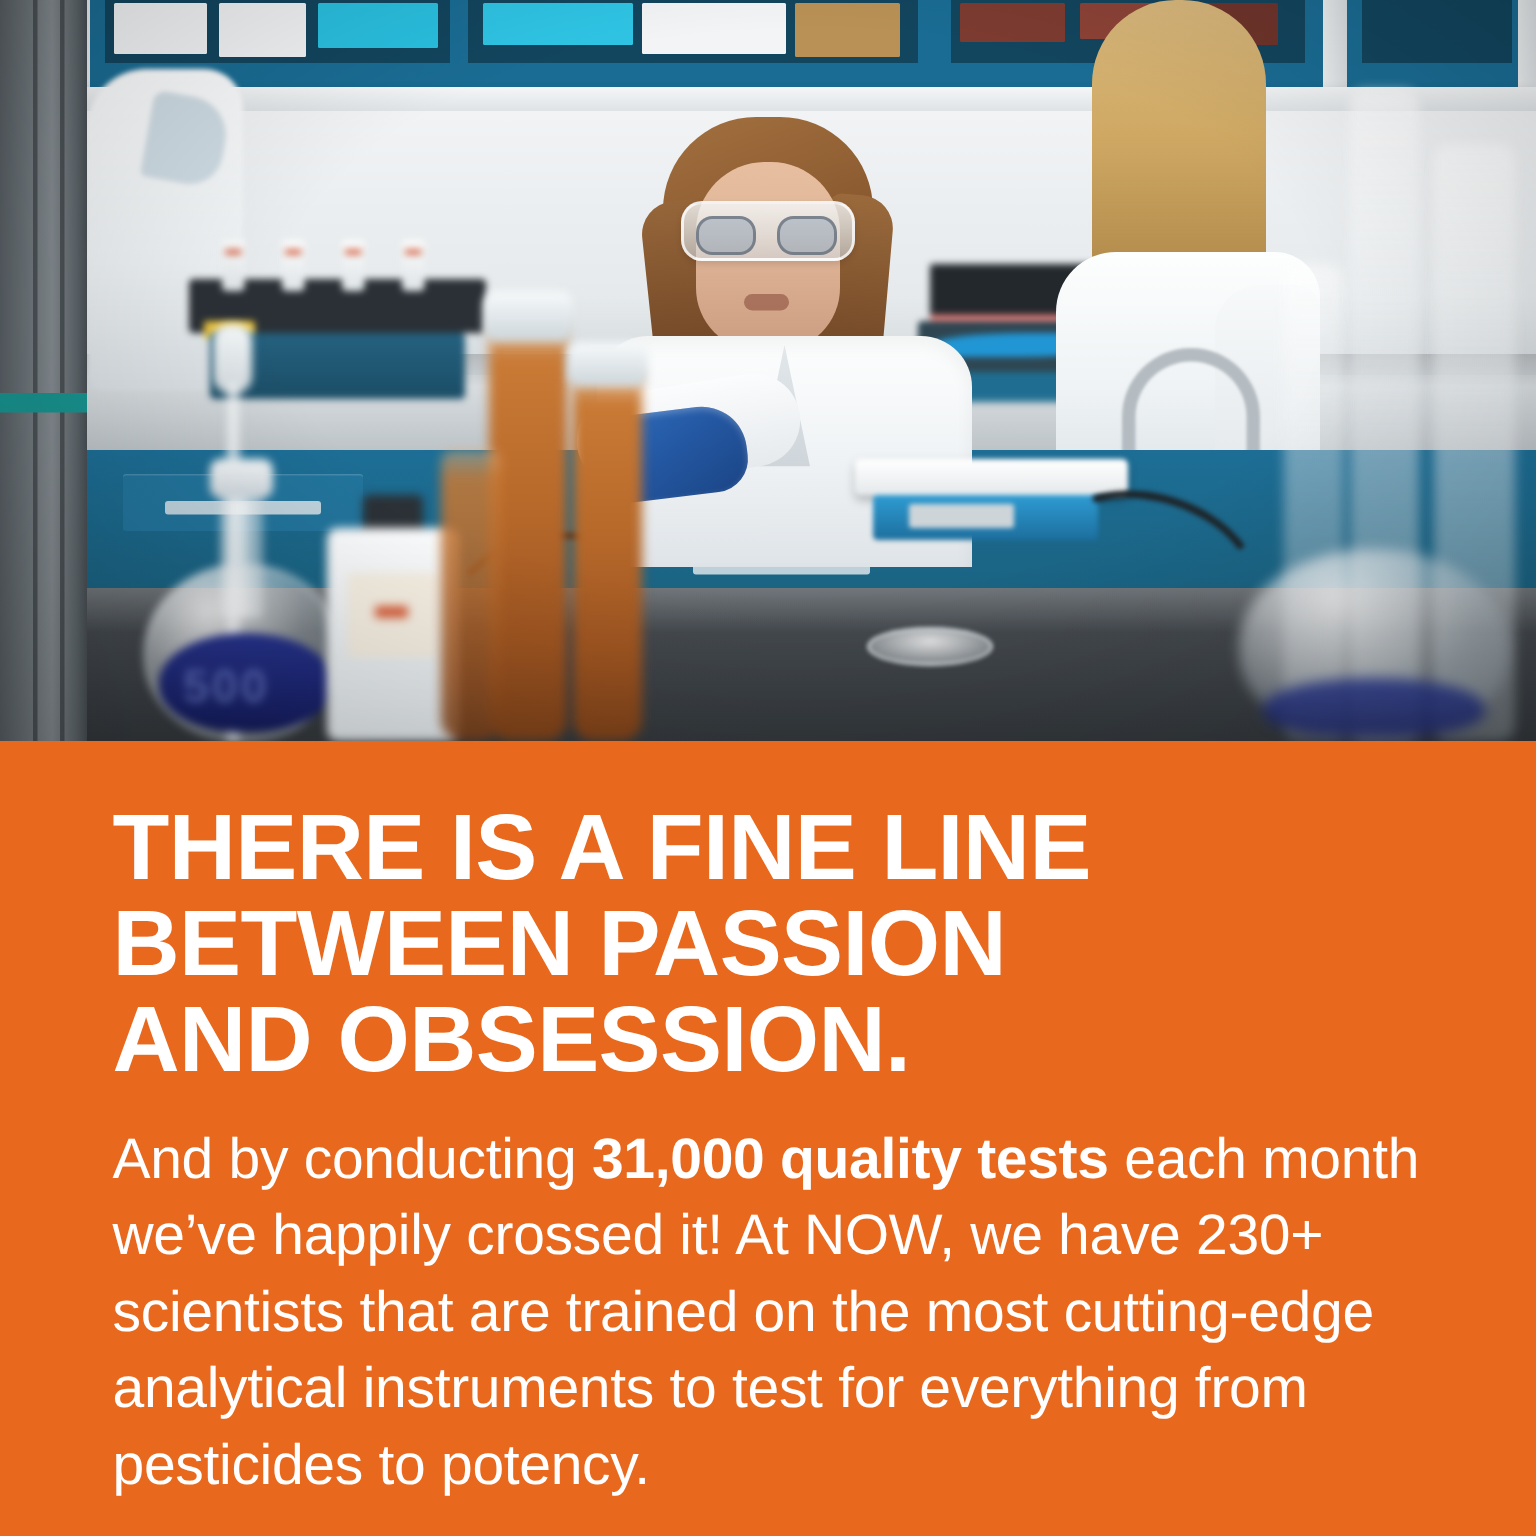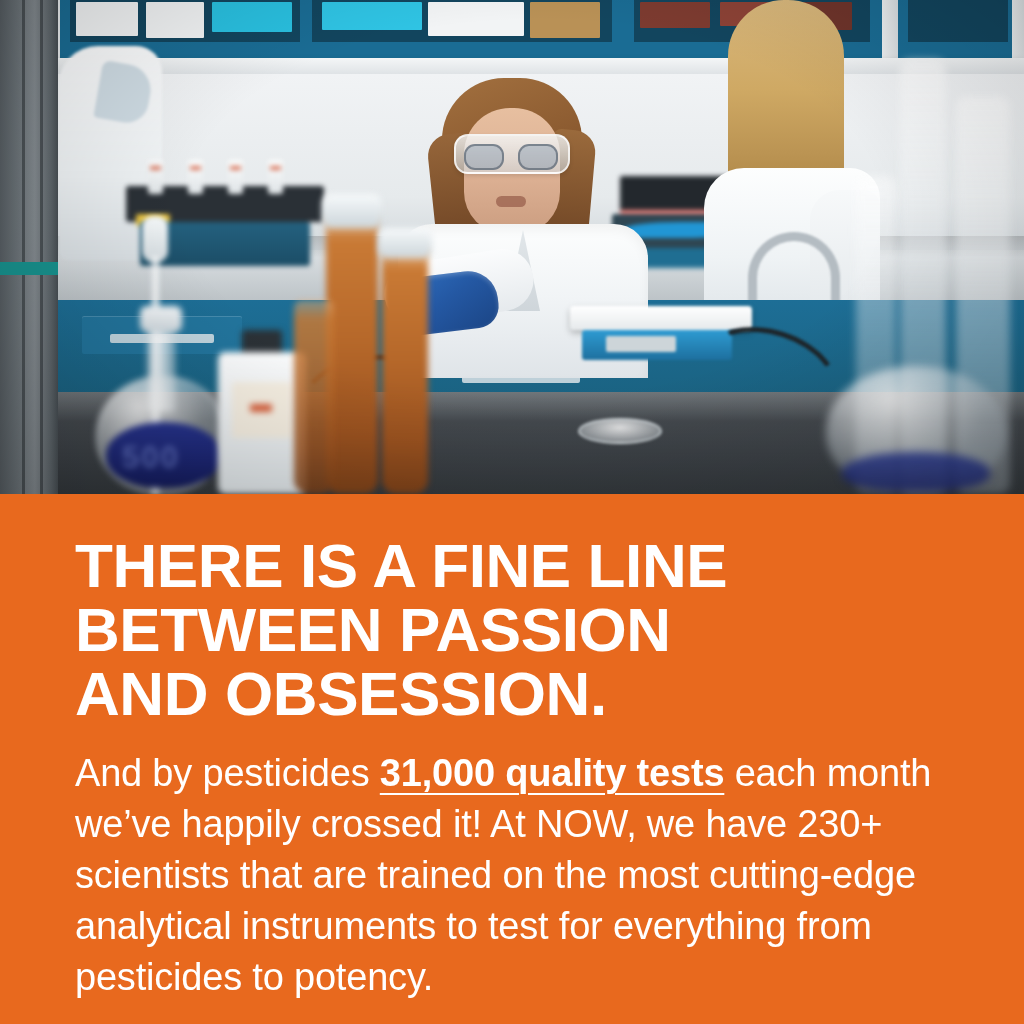--- a/index.html
+++ b/index.html
@@ -432,21 +432,20 @@
     color:#FFFFFF;
     font-family:"Liberation Sans", sans-serif;
     font-weight:400;
     font-size:38px;
     line-height:51px;
     letter-spacing:-.2px;
     max-width:880px;
   }
   #body-copy .em {
     font-weight:700;
-    text-decoration:underline;
     text-underline-offset:7px;
     text-decoration-thickness:2px;
   }
 </style>
 </head>
 <body>
 
 <div id="card">
 
   <div id="photo">
@@ -591,18 +590,18 @@
     <div class="vignette"></div>
   </div>
 
   <div id="panel">
 
     <h1 id="headline">THERE IS A FINE LINE
 BETWEEN PASSION
 AND OBSESSION.</h1>
 
     <p id="body-copy">
-      <span>And by pesticides </span><span class="em">31,000 quality tests</span><span> each month we’ve happily crossed it! At NOW, we have 230+ scientists that are trained on the most cutting-edge analytical instruments to test for everything from pesticides to potency.</span>
+      <span>And by conducting </span><span class="em">31,000 quality tests</span><span> each month we’ve happily crossed it! At NOW, we have 230+ scientists that are trained on the most cutting-edge analytical instruments to test for everything from pesticides to potency.</span>
     </p>
 
   </div>
 
 </div>
 
 </body></html>

